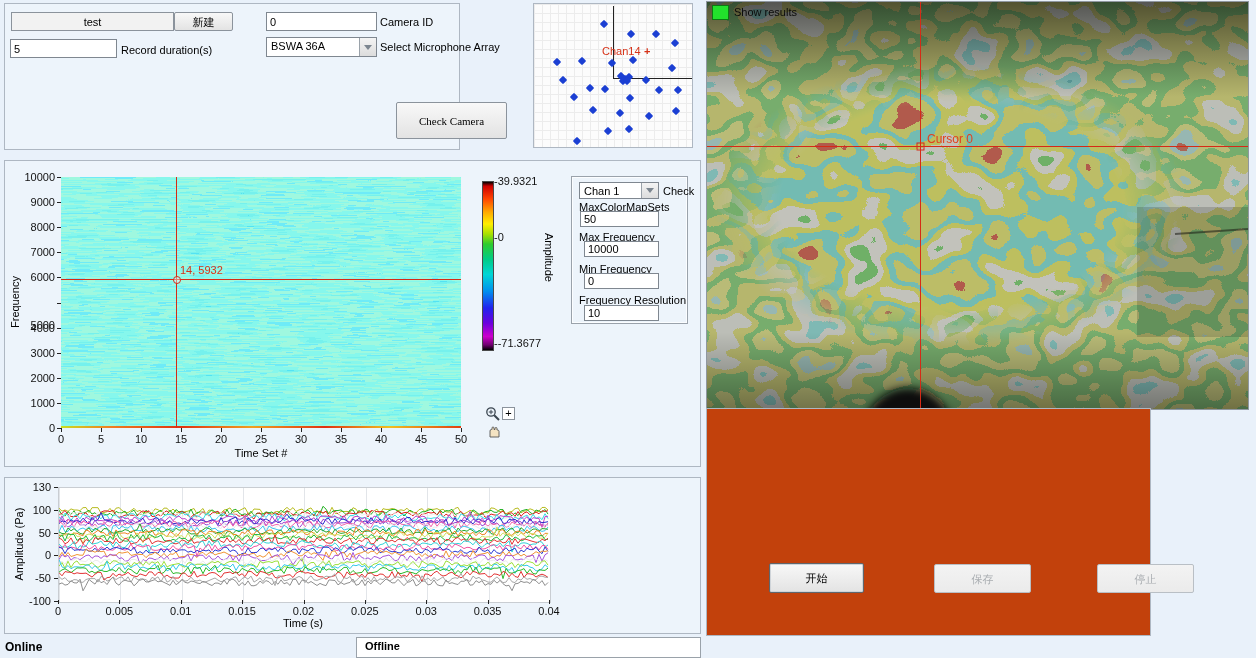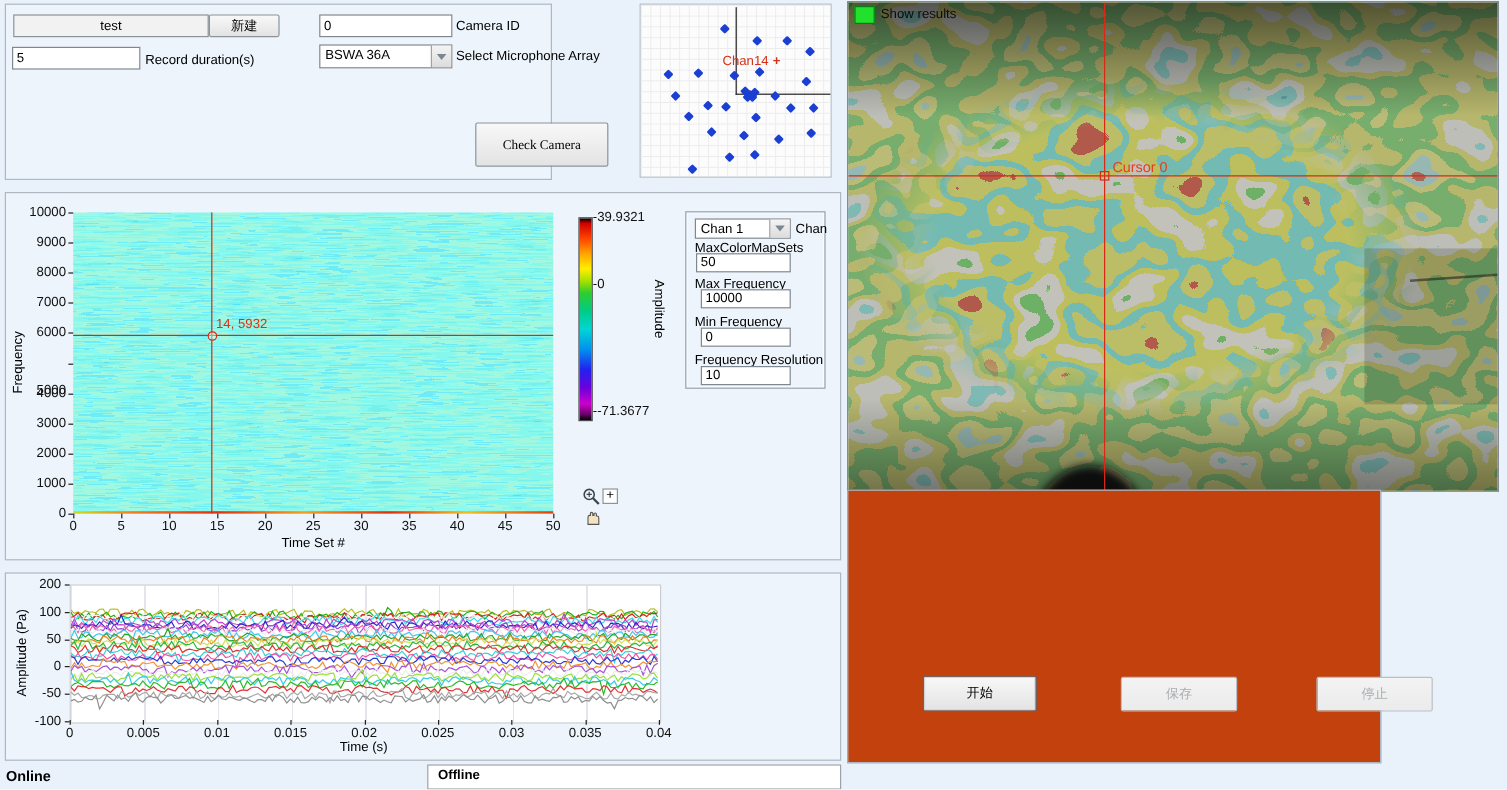--- a/index.html
+++ b/index.html
@@ -131,21 +131,21 @@
     <span class="lbl num" style="left:489px;top:14px;">-39.9321</span>
     <span class="lbl num" style="left:489px;top:70px;">-0</span>
     <span class="lbl num" style="left:489px;top:176px;">--71.3677</span>
     <span class="vtext" style="left:538px;top:72px;">Amplitude</span>
 
     <div style="position:absolute;left:566px;top:15px;width:117px;height:148px;border:1px solid #9aa2ab;box-shadow:inset 0 0 0 1px #fbfdff;box-sizing:border-box;">
       <div class="dd" style="left:7px;top:5px;width:80px;height:17px;">
         <span class="val">Chan 1</span>
         <span class="arrow"></span>
       </div>
-      <span class="lbl" style="left:91px;top:8px;">Chan</span>
+      <span class="lbl" style="left:91px;top:8px;">Check</span>
       <span class="lbl" style="left:7px;top:24px;">MaxColorMapSets</span>
       <input class="input" style="left: 8px; top: 34px; width: 79px; height: 16px;" value="50">
       <span class="lbl" style="left:7px;top:54px;">Max Frequency</span>
       <input class="input" style="left: 12px; top: 64px; width: 75px; height: 16px;" value="10000">
       <span class="lbl" style="left:7px;top:86px;">Min Frequency</span>
       <input class="input" style="left: 12px; top: 96px; width: 75px; height: 16px;" value="0">
       <span class="lbl" style="left:7px;top:117px;">Frequency Resolution</span>
       <input class="input" style="left: 12px; top: 128px; width: 75px; height: 16px;" value="10">
     </div>
 
@@ -233,21 +233,21 @@
           <polyline points="0,74.6 3,73.2 6,76.2 9,71.9 12,72.6 15,71.9 18,69.9 21,72.7 24,73.2 27,73.7 30,70.3 33,74.7 36,72.4 39,72.7 42,75.3 45,71.2 48,72.2 51,71.3 54,75.6 57,73.0 60,71.4 63,76.2 66,72.4 69,76.4 72,71.6 75,71.3 78,72.2 81,75.4 84,72.2 87,74.0 90,74.1 93,74.2 96,73.7 99,70.2 102,74.4 105,72.1 108,71.1 111,71.7 114,70.8 117,73.9 120,76.3 123,71.4 126,75.3 129,70.1 132,76.1 135,76.0 138,76.4 141,75.5 144,72.9 147,76.3 150,74.5 153,72.5 156,71.9 159,74.6 162,73.8 165,71.0 168,71.8 171,70.1 174,74.6 177,74.6 180,74.5 183,71.5 186,75.3 189,76.0 192,72.1 195,75.7 198,69.7 201,70.7 204,76.1 207,72.3 210,70.3 213,73.0 216,71.5 219,69.6 222,69.7 225,74.6 228,71.5 231,73.2 234,71.6 237,70.8 240,71.7 243,69.2 246,71.3 249,75.4 252,71.5 255,69.8 258,72.9 261,72.8 264,74.3 267,75.1 270,73.4 273,71.3 276,75.0 279,70.3 282,74.4 285,72.2 288,76.2 291,74.1 294,70.5 297,71.2 300,74.6 303,73.4 306,70.2 309,80.5 312,75.1 315,74.1 318,72.7 321,71.6 324,74.6 327,69.8 330,73.5 333,70.9 336,75.6 339,72.3 342,76.1 345,70.6 348,70.0 351,73.9 354,76.4 357,73.8 360,74.6 363,72.7 366,70.1 369,74.9 372,70.2 375,71.6 378,74.9 381,73.5 384,71.0 387,70.9 390,69.5 393,69.6 396,76.0 399,73.5 402,70.3 405,74.5 408,75.3 411,74.9 414,69.6 417,72.1 420,76.0 423,72.3 426,70.1 429,72.7 432,72.7 435,72.0 438,74.7 441,74.6 444,74.0 447,72.6 450,76.2 453,71.5 456,72.0 459,73.6 462,74.0 465,70.7 468,70.7 471,72.2 474,70.5 477,70.9 480,72.9 483,75.1 486,71.5 489,73.3 " fill="none" stroke="#ececec" stroke-width="1"></polyline>
           <polyline points="0,78.2 3,74.5 6,80.2 9,73.2 12,79.6 15,74.7 18,72.9 21,76.8 24,76.3 27,77.0 30,76.6 33,74.6 36,77.6 39,79.5 42,77.3 45,77.2 48,72.8 51,76.1 54,72.8 57,73.0 60,75.0 63,75.8 66,76.4 69,74.3 72,78.8 75,74.5 78,76.0 81,73.7 84,77.5 87,73.5 90,76.6 93,73.8 96,75.4 99,73.6 102,78.9 105,73.4 108,79.0 111,77.4 114,76.6 117,76.1 120,75.5 123,78.2 126,79.2 129,75.0 132,74.6 135,77.5 138,76.2 141,76.3 144,76.2 147,77.4 150,75.6 153,73.7 156,74.7 159,73.2 162,75.6 165,76.8 168,74.6 171,73.5 174,73.3 177,73.4 180,75.7 183,79.1 186,76.8 189,78.3 192,75.8 195,77.2 198,79.4 201,73.4 204,74.9 207,74.0 210,73.6 213,74.6 216,73.2 219,73.0 222,82.9 225,78.5 228,79.1 231,75.7 234,77.0 237,77.9 240,73.5 243,70.5 246,79.6 249,76.8 252,74.6 255,74.5 258,79.2 261,76.4 264,73.4 267,76.9 270,72.7 273,78.9 276,76.6 279,76.6 282,74.8 285,75.2 288,73.7 291,74.2 294,74.7 297,73.2 300,72.9 303,76.9 306,75.5 309,79.4 312,78.4 315,76.1 318,75.3 321,72.7 324,75.5 327,78.2 330,76.1 333,77.1 336,76.0 339,73.7 342,78.0 345,76.3 348,79.6 351,76.4 354,73.4 357,76.9 360,79.5 363,73.0 366,74.9 369,76.6 372,75.1 375,75.9 378,77.2 381,79.4 384,78.6 387,72.9 390,74.2 393,77.0 396,74.9 399,75.1 402,77.9 405,76.8 408,77.8 411,76.1 414,74.5 417,73.8 420,78.6 423,77.3 426,77.3 429,74.1 432,77.8 435,75.8 438,74.5 441,76.9 444,75.6 447,78.9 450,76.3 453,74.5 456,79.6 459,75.8 462,78.6 465,76.2 468,73.5 471,73.9 474,74.8 477,77.7 480,77.0 483,73.1 486,72.9 489,77.1 " fill="none" stroke="#9ae03a" stroke-width="1"></polyline>
           <polyline points="0,71.5 3,78.9 6,80.4 9,77.5 12,80.8 15,78.9 18,78.8 21,79.1 24,79.2 27,77.0 30,77.1 33,80.6 36,77.7 39,80.8 42,82.8 45,79.5 48,73.2 51,82.5 54,79.8 57,77.0 60,75.9 63,76.0 66,81.3 69,77.3 72,79.8 75,77.6 78,76.3 81,80.2 84,79.0 87,80.2 90,81.4 93,78.2 96,76.1 99,82.0 102,79.7 105,77.3 108,82.9 111,81.3 114,77.0 117,81.6 120,76.8 123,76.7 126,78.2 129,79.1 132,75.9 135,76.5 138,80.4 141,79.7 144,77.1 147,76.8 150,80.0 153,82.6 156,78.7 159,79.6 162,75.9 165,77.9 168,76.9 171,79.0 174,76.1 177,82.4 180,77.3 183,77.1 186,79.3 189,76.2 192,77.1 195,77.9 198,81.7 201,82.3 204,78.8 207,81.2 210,78.5 213,81.1 216,81.8 219,77.9 222,80.7 225,76.7 228,77.5 231,77.8 234,78.0 237,80.6 240,80.4 243,80.3 246,76.3 249,82.7 252,81.4 255,79.4 258,78.4 261,79.1 264,82.0 267,77.0 270,76.3 273,79.8 276,78.8 279,80.2 282,77.4 285,76.6 288,77.9 291,80.7 294,77.0 297,77.7 300,76.6 303,78.8 306,77.4 309,83.1 312,77.9 315,80.3 318,76.9 321,76.1 324,78.3 327,76.1 330,77.6 333,78.4 336,80.3 339,80.6 342,79.8 345,77.7 348,82.2 351,80.4 354,81.8 357,81.8 360,82.4 363,79.1 366,80.0 369,77.1 372,77.0 375,77.0 378,81.5 381,79.6 384,79.9 387,82.7 390,77.4 393,82.2 396,80.6 399,76.3 402,78.9 405,78.5 408,80.7 411,77.7 414,77.3 417,81.7 420,76.0 423,81.5 426,80.4 429,79.1 432,81.1 435,76.1 438,76.5 441,79.7 444,78.3 447,80.1 450,82.4 453,79.5 456,85.3 459,80.7 462,76.5 465,77.8 468,77.2 471,79.1 474,79.9 477,82.8 480,82.8 483,80.9 486,76.7 489,79.3 " fill="none" stroke="#34cae8" stroke-width="1"></polyline>
           <polyline points="0,84.2 3,81.9 6,80.8 9,82.5 12,84.6 15,82.3 18,79.9 21,80.0 24,79.8 27,80.3 30,84.5 33,83.2 36,85.1 39,83.4 42,82.1 45,83.4 48,83.5 51,82.0 54,81.7 57,83.6 60,79.4 63,82.9 66,85.2 69,80.7 72,81.6 75,84.1 78,86.0 81,80.9 84,82.6 87,83.4 90,80.5 93,80.6 96,80.5 99,77.4 102,85.7 105,84.4 108,80.3 111,80.8 114,85.6 117,84.8 120,85.0 123,86.0 126,83.4 129,79.2 132,85.7 135,79.4 138,80.2 141,79.5 144,85.7 147,79.6 150,82.9 153,80.1 156,77.3 159,83.9 162,83.3 165,79.8 168,80.2 171,81.0 174,84.0 177,84.8 180,84.3 183,80.4 186,81.9 189,83.4 192,80.2 195,80.8 198,84.9 201,82.6 204,79.7 207,85.4 210,84.6 213,83.2 216,82.5 219,82.7 222,81.3 225,85.4 228,79.4 231,79.9 234,79.4 237,83.6 240,80.4 243,84.5 246,79.2 249,80.8 252,81.9 255,83.5 258,80.1 261,85.0 264,78.6 267,82.3 270,80.9 273,82.0 276,80.8 279,83.9 282,82.0 285,79.4 288,79.4 291,85.6 294,82.5 297,85.3 300,84.8 303,84.4 306,80.5 309,85.6 312,84.8 315,84.3 318,83.5 321,80.9 324,79.5 327,80.2 330,82.5 333,82.2 336,80.0 339,85.0 342,85.6 345,84.6 348,83.5 351,84.2 354,84.8 357,86.0 360,83.5 363,81.5 366,82.3 369,83.1 372,82.2 375,81.8 378,79.8 381,82.6 384,81.3 387,81.0 390,83.0 393,80.6 396,85.9 399,82.4 402,85.4 405,81.3 408,81.9 411,77.4 414,83.9 417,79.0 420,85.5 423,82.6 426,79.6 429,80.5 432,81.4 435,80.1 438,80.2 441,79.5 444,90.6 447,80.5 450,84.7 453,85.2 456,84.1 459,82.5 462,82.1 465,80.6 468,85.3 471,81.3 474,85.5 477,86.0 480,81.5 483,82.2 486,82.4 489,80.1 " fill="none" stroke="#2aba2a" stroke-width="1"></polyline>
           <polyline points="0,84.6 3,87.8 6,83.6 9,84.2 12,84.2 15,85.9 18,84.8 21,85.4 24,85.4 27,85.1 30,87.1 33,89.1 36,86.2 39,84.2 42,84.5 45,92.1 48,89.7 51,89.2 54,85.3 57,88.4 60,86.1 63,87.4 66,86.4 69,84.3 72,87.0 75,88.1 78,88.7 81,85.9 84,86.9 87,87.9 90,83.9 93,84.0 96,87.7 99,84.4 102,84.8 105,89.1 108,87.1 111,89.3 114,89.8 117,90.1 120,90.0 123,85.1 126,85.2 129,88.4 132,88.1 135,83.2 138,89.1 141,87.5 144,86.9 147,87.5 150,85.3 153,84.5 156,84.9 159,87.1 162,89.5 165,85.0 168,84.6 171,84.0 174,85.8 177,83.6 180,87.6 183,85.7 186,88.6 189,83.7 192,83.4 195,86.0 198,88.1 201,83.3 204,84.0 207,85.1 210,87.3 213,84.8 216,89.5 219,90.0 222,88.3 225,88.0 228,87.0 231,86.7 234,89.5 237,85.3 240,83.6 243,83.2 246,85.1 249,84.6 252,85.6 255,85.4 258,87.9 261,88.8 264,88.9 267,91.2 270,89.1 273,88.5 276,87.5 279,84.0 282,85.4 285,89.9 288,83.9 291,86.9 294,86.4 297,85.4 300,88.6 303,86.1 306,89.5 309,85.2 312,84.7 315,87.3 318,87.8 321,86.0 324,86.3 327,89.2 330,89.1 333,83.6 336,90.1 339,84.1 342,88.4 345,87.1 348,88.6 351,84.1 354,88.8 357,87.1 360,87.2 363,93.6 366,86.0 369,86.2 372,88.1 375,84.7 378,83.2 381,86.4 384,88.0 387,87.3 390,85.1 393,84.2 396,86.9 399,88.0 402,89.9 405,87.6 408,83.7 411,86.9 414,83.4 417,84.2 420,86.1 423,85.8 426,85.5 429,88.8 432,88.8 435,85.9 438,86.3 441,87.5 444,83.4 447,84.5 450,88.8 453,85.3 456,88.5 459,89.4 462,83.4 465,89.5 468,85.7 471,85.9 474,86.5 477,89.0 480,87.3 483,86.2 486,87.4 489,89.4 " fill="none" stroke="#e23232" stroke-width="1"></polyline>
           <polyline points="0,88.7 3,91.4 6,89.6 9,93.2 12,93.3 15,91.6 18,91.9 21,94.2 24,94.3 27,91.5 30,90.6 33,90.6 36,90.6 39,94.1 42,88.4 45,89.9 48,93.1 51,91.9 54,88.9 57,91.6 60,89.7 63,88.9 66,92.8 69,88.8 72,94.2 75,88.8 78,91.2 81,92.4 84,91.0 87,91.7 90,94.2 93,89.4 96,90.7 99,88.8 102,93.9 105,87.9 108,94.1 111,92.6 114,88.4 117,92.6 120,94.6 123,91.1 126,93.2 129,92.4 132,89.1 135,92.5 138,93.0 141,92.0 144,94.2 147,93.8 150,92.5 153,91.2 156,90.0 159,92.1 162,93.7 165,92.9 168,90.4 171,92.9 174,89.5 177,88.9 180,94.1 183,90.6 186,89.1 189,91.2 192,88.1 195,94.1 198,92.2 201,89.8 204,93.6 207,89.3 210,90.1 213,90.7 216,97.6 219,87.8 222,88.1 225,92.7 228,92.3 231,90.7 234,91.3 237,90.0 240,88.4 243,89.9 246,94.7 249,90.6 252,87.8 255,91.9 258,92.4 261,91.2 264,90.1 267,88.2 270,88.6 273,88.4 276,85.8 279,93.1 282,94.6 285,89.7 288,90.6 291,88.5 294,94.2 297,92.7 300,89.9 303,87.8 306,93.2 309,89.7 312,93.7 315,88.6 318,93.2 321,90.8 324,91.7 327,89.1 330,93.1 333,91.7 336,88.9 339,88.9 342,89.9 345,88.3 348,93.7 351,91.6 354,88.6 357,90.2 360,94.2 363,87.8 366,92.3 369,89.9 372,92.9 375,89.5 378,92.6 381,90.9 384,88.9 387,93.4 390,93.6 393,90.7 396,89.7 399,90.4 402,85.6 405,90.9 408,91.8 411,93.5 414,88.1 417,90.6 420,89.4 423,91.9 426,92.6 429,94.1 432,94.2 435,91.3 438,88.9 441,91.8 444,94.6 447,94.1 450,89.6 453,93.8 456,94.6 459,90.9 462,92.1 465,88.8 468,91.3 471,90.5 474,91.9 477,91.8 480,88.4 483,88.1 486,89.2 489,89.5 " fill="none" stroke="#a8a8a8" stroke-width="1"></polyline>
           <polyline points="0,96.1 3,94.9 6,97.1 9,96.4 12,92.8 15,94.8 18,95.0 21,91.2 24,102.8 27,97.4 30,91.4 33,93.9 36,96.1 39,91.3 42,94.7 45,93.4 48,96.5 51,92.0 54,89.2 57,95.1 60,97.2 63,93.5 66,92.1 69,93.2 72,93.4 75,97.8 78,95.0 81,91.0 84,91.0 87,94.0 90,93.8 93,92.6 96,91.6 99,93.9 102,92.9 105,94.4 108,95.8 111,97.4 114,92.3 117,96.7 120,94.7 123,91.7 126,94.3 129,95.1 132,93.0 135,93.6 138,95.0 141,95.6 144,93.4 147,94.4 150,96.2 153,97.5 156,95.1 159,95.1 162,96.6 165,91.9 168,96.2 171,91.0 174,91.2 177,93.4 180,97.8 183,94.5 186,97.2 189,92.9 192,97.6 195,97.8 198,96.7 201,93.1 204,95.4 207,92.6 210,93.8 213,96.8 216,93.4 219,96.3 222,91.9 225,95.8 228,94.6 231,97.4 234,91.4 237,91.4 240,96.9 243,92.1 246,92.4 249,95.2 252,93.5 255,95.5 258,97.5 261,95.4 264,96.8 267,97.6 270,91.9 273,92.2 276,92.5 279,96.9 282,94.6 285,96.4 288,95.2 291,94.4 294,91.1 297,97.2 300,96.3 303,91.9 306,97.7 309,93.0 312,95.9 315,92.1 318,93.6 321,96.6 324,93.9 327,91.0 330,92.5 333,94.9 336,94.8 339,91.3 342,94.5 345,97.7 348,94.4 351,93.7 354,91.4 357,97.9 360,96.3 363,92.9 366,93.1 369,96.9 372,96.2 375,91.9 378,96.6 381,97.7 384,97.8 387,91.9 390,95.6 393,94.7 396,95.8 399,96.5 402,93.2 405,93.3 408,91.6 411,97.2 414,96.8 417,92.7 420,94.6 423,92.7 426,97.3 429,95.6 432,96.3 435,92.3 438,95.1 441,92.4 444,95.7 447,97.9 450,97.3 453,102.7 456,95.8 459,95.4 462,93.3 465,94.4 468,93.9 471,95.5 474,91.3 477,92.8 480,95.8 483,92.6 486,97.5 489,94.5 " fill="none" stroke="#8f8f8f" stroke-width="1"></polyline>
         </svg>
     </div>
     <span class="lbl" style="left:263px;top:139px;width:70px;text-align:center;">Time (s)</span>
-  <div class="lbl num" style="left: 14px; top: 3px; width: 32px; text-align: right;">200</div>
+  <div class="lbl num" style="left: 14px; top: 3px; width: 32px; text-align: right;">130</div>
       <div class="tickmark" style="left: 49px; top: 9px; width: 4px; height: 1px;"></div>
       <div class="lbl num" style="left: 14px; top: 25.8px; width: 32px; text-align: right;">100</div>
       <div class="tickmark" style="left: 49px; top: 31.8px; width: 4px; height: 1px;"></div>
       <div class="lbl num" style="left: 14px; top: 48.6px; width: 32px; text-align: right;">50</div>
       <div class="tickmark" style="left: 49px; top: 54.6px; width: 4px; height: 1px;"></div>
       <div class="lbl num" style="left: 14px; top: 71.4px; width: 32px; text-align: right;">0</div>
       <div class="tickmark" style="left: 49px; top: 77.4px; width: 4px; height: 1px;"></div>
       <div class="lbl num" style="left: 14px; top: 94.2px; width: 32px; text-align: right;">-50</div>
       <div class="tickmark" style="left: 49px; top: 100.2px; width: 4px; height: 1px;"></div>
       <div class="lbl num" style="left: 14px; top: 117px; width: 32px; text-align: right;">-100</div>

